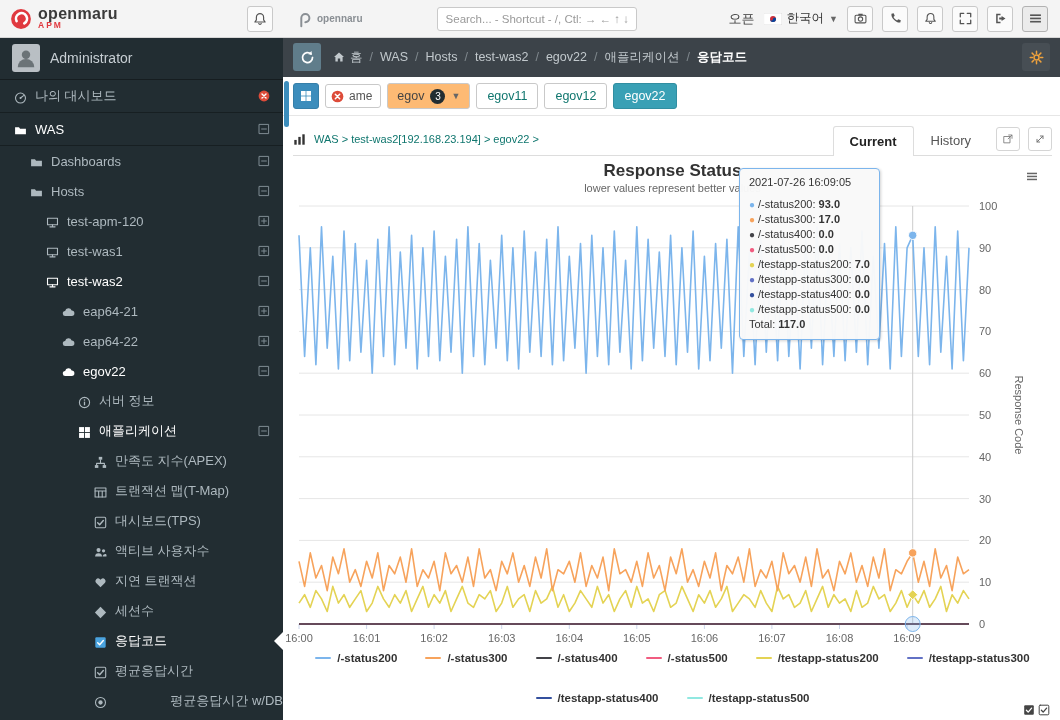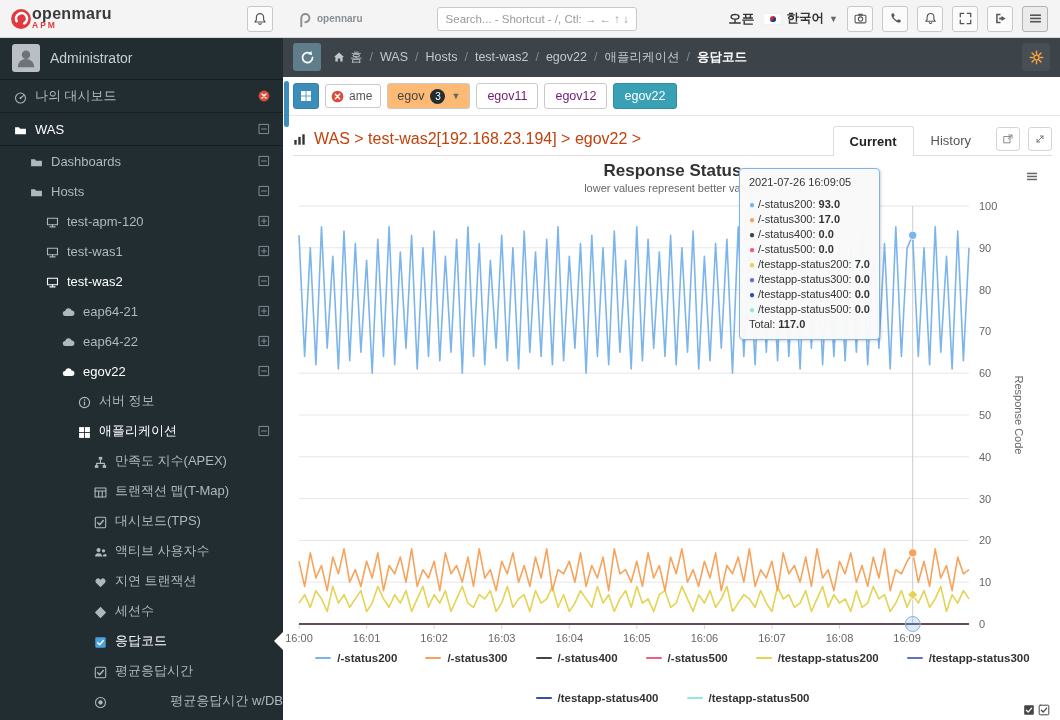--- a/index.html
+++ b/index.html
@@ -6,29 +6,29 @@
     font-family:"Liberation Sans","DejaVu Sans",sans-serif;background:#fff;color:#333;}
   button{font-family:inherit;cursor:pointer;}
   .svgi{display:inline-block;vertical-align:middle;}
   .svgi *{stroke-linecap:round;stroke-linejoin:round;}
 
   
   .topbar{position:fixed;top:0;left:0;right:0;height:37px;background:#f4f4f4;
     border-bottom:1px solid #d6d6d6;display:flex;z-index:20;}
   .topbar-left{width:283px;flex:none;display:flex;align-items:center;justify-content:space-between;
     padding:0 10px;box-sizing:border-box;}
-  .brand{display:flex;align-items:center;gap:0;}
+  .brand{display:flex;align-items:center;gap:6px;}
   .brand-name{font-size:16px;font-weight:bold;color:#3a3a3a;letter-spacing:0.3px;line-height:13px;display:block;}
   .brand-sub{font-size:8.5px;color:#e0393f;font-weight:bold;letter-spacing:2px;display:block;}
   .topbar-main{flex:1;display:flex;align-items:center;padding:0 12px;}
   .partner{display:flex;align-items:center;gap:4px;color:#8a8f94;font-size:10px;font-weight:bold;}
   .search{margin-left:74px;width:182px;height:22px;border:1px solid #c9c9c9;border-radius:3px;
     padding:0 8px;font-size:11.5px;color:#555;background:#fff;}
   .search::placeholder{color:#9a9a9a;}
-  .topbar-right{margin-left:auto;display:flex;align-items:center;gap:9px;font-weight:bold;}
+  .topbar-right{margin-left:auto;display:flex;align-items:center;gap:9px;}
   .open-label{font-size:13px;color:#333;cursor:pointer;}
   .lang{display:flex;align-items:center;gap:5px;font-size:12.5px;color:#333;cursor:pointer;}
   .caret{font-size:9px;color:#666;}
   .hd-btn{width:26px;height:26px;border:1px solid #c9c9c9;background:#fbfbfb;border-radius:3px;
     color:#555;display:flex;align-items:center;justify-content:center;padding:0;}
   .hd-btn.dark{background:#ebebeb;border-color:#b2b2b2;}
 
   
   .sidebar{position:fixed;top:37px;left:0;bottom:0;width:283px;background:#222d32;overflow:hidden;z-index:10;}
   .user-panel{height:42px;display:flex;align-items:center;gap:10px;padding:0 12px;
@@ -60,28 +60,28 @@
     border-bottom:1px solid #e6e6e6;position:relative;}
   .btn-grid{width:26px;height:26px;background:#3c8dbc;border:1px solid #367fa9;border-radius:3px;
     color:#fff;display:flex;align-items:center;justify-content:center;}
   .chip{display:inline-flex;align-items:center;gap:5px;border:1px solid #c9c9c9;border-radius:3px;
     background:#fff;height:22px;padding:0 8px 0 5px;font-size:12px;color:#555;cursor:pointer;}
   .dd-btn{display:inline-flex;align-items:center;gap:6px;border:1px solid #c9c9c9;border-radius:3px;
     background:#fdba74;height:26px;padding:0 9px;font-size:12.5px;color:#444;}
   .badge-count{width:15px;height:15px;border-radius:50%;background:#222d32;color:#fff;font-size:10px;
     display:inline-flex;align-items:center;justify-content:center;}
   .filter-btn{height:26px;padding:0 10px;border:1px solid #c9c9c9;border-radius:3px;background:#fff;
-    color:#701a75;font-size:12.5px;}
+    color:#0f766e;font-size:12.5px;}
   .filter-btn.active{background:#39a0b5;border-color:#318ea1;color:#fff;}
 
   
   .panel{flex:1;margin:6px 8px 2px 10px;display:flex;flex-direction:column;position:relative;min-height:0;}
   .panel-header{display:flex;align-items:flex-end;border-bottom:1px solid #ddd;height:33px;gap:8px;flex:none;}
   .ph-left{display:flex;align-items:center;gap:8px;padding-bottom:7px;}
-  .panel-path{font-size:16px;color:#c2410c;}
+  .panel-path{font-size:11px;color:#0f766e;}
   .panel-tabs{margin-left:auto;display:flex;align-items:flex-end;}
   .tab{padding:7px 16px;font-size:13px;color:#555;border:1px solid transparent;border-bottom:none;background:transparent;}
   .tab.active{background:#fff;border-color:#ddd;border-radius:3px 3px 0 0;color:#222;font-weight:bold;margin-bottom:-1px;}
   .icon-sq{width:24px;height:24px;margin-bottom:4px;border:1px solid #d5d5d5;background:#fff;border-radius:3px;
     color:#777;display:flex;align-items:center;justify-content:center;}
 
   .chart-area{flex:1;position:relative;padding-top:5px;min-height:0;}
   .chart-title{text-align:center;font-size:17px;font-weight:600;color:#333;}
   .chart-subtitle{text-align:center;font-size:11px;color:#666;margin-top:1px;}
   .chart-menu{position:absolute;right:8px;top:10px;width:24px;height:20px;border:none;background:transparent;

